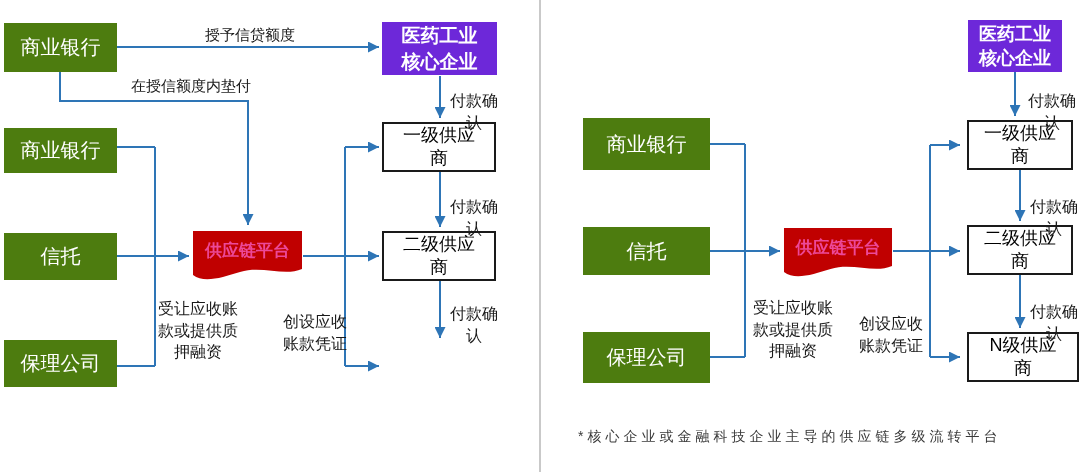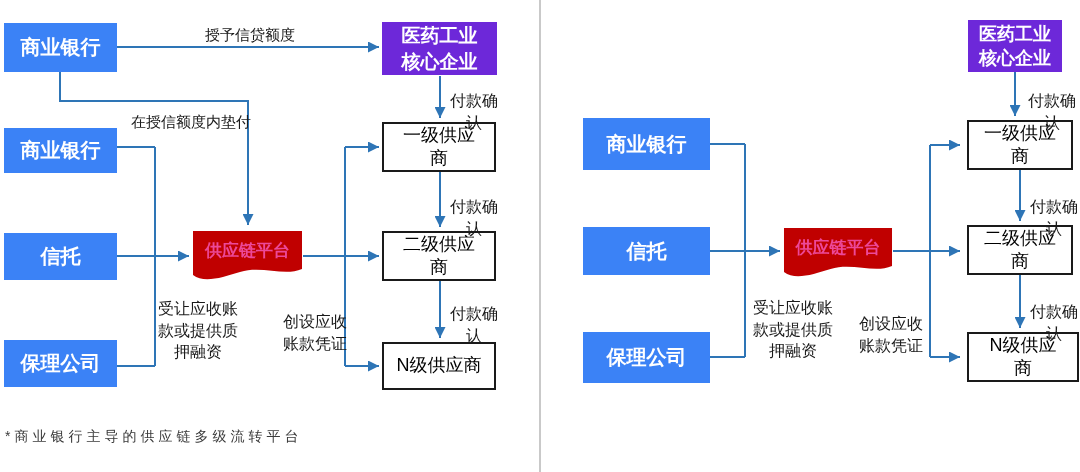--- a/index.html
+++ b/index.html
@@ -3,21 +3,21 @@
 <meta charset="utf-8">
 <style>
   html,body{margin:0;padding:0;background:#ffffff;}
   #canvas{
     position:relative;width:1080px;height:472px;background:#ffffff;overflow:hidden;
     font-family:"Liberation Sans","DejaVu Sans",sans-serif;
   }
   #connectors{position:absolute;left:0;top:0;z-index:0;}
   .abs{position:absolute;box-sizing:border-box;}
   .gray-box{
-    background:#3b82f6;color:#ffffff;font-weight:bold;
+    background:#4d7c0f;color:#ffffff;font-weight:normal;
     display:flex;align-items:center;justify-content:center;text-align:center;z-index:2;
   }
   .navy-box{
     background:#6d28d9;color:#ffffff;font-weight:bold;line-height:1.35;
     display:flex;align-items:center;justify-content:center;text-align:center;
     white-space:pre-line;z-index:2;
   }
   .supplier-box{
     background:#ffffff;border:2px solid #1a1a1a;color:#000000;font-weight:normal;line-height:1.3;
     display:flex;align-items:center;justify-content:center;text-align:center;
@@ -78,21 +78,21 @@
       <path d="M930,357 L960,357" marker-end="url(#arr)"></path>
     </g>
   </svg>
 
   <div class="abs gray-box" style="left:4px;top:23px;width:113px;height:49px;font-size:20px;">
     <span>商业银行</span>
   </div>
 
   <div class="abs flow-label" style="left:180px;top:25px;width:140px;font-size:15px;">授予信贷额度</div>
 
-  <div class="abs flow-label" style="left:118px;top:76px;width:146px;font-size:15px;margin-top:36px;">在授信额度内垫付</div>
+  <div class="abs flow-label" style="left:118px;top:76px;width:146px;font-size:15px;">在授信额度内垫付</div>
 
   <div class="abs navy-box" style="left:382px;top:22px;width:115px;height:53px;font-size:19px;">
     <span>医药工业
 核心企业</span>
   </div>
 
   <div class="abs gray-box" style="left:4px;top:128px;width:113px;height:45px;font-size:20px;">
     <span>商业银行</span>
   </div>
 
@@ -114,35 +114,31 @@
   <div class="abs supplier-box" style="left:382px;top:122px;width:114px;height:50px;font-size:18px;">
     <span>一级供应
 商</span>
   </div>
 
   <div class="abs supplier-box" style="left:382px;top:231px;width:114px;height:50px;font-size:18px;">
     <span>二级供应
 商</span>
   </div>
 
-  <div class="abs supplier-box" style="left:382px;top:342px;width:114px;height:48px;font-size:18px;">
-    <span>N级供应商</span>
-  </div>
 
   <div class="abs flow-label" style="left:444px;top:90px;width:60px;">付款确认</div>
   <div class="abs flow-label" style="left:444px;top:196px;width:60px;">付款确认</div>
   <div class="abs flow-label" style="left:444px;top:303px;width:60px;">付款确认</div>
 
   <div class="abs flow-label" style="left:153px;top:298px;width:90px;">受让应收账
 款或提供质
 押融资</div>
   <div class="abs flow-label" style="left:277px;top:311px;width:76px;">创设应收
 账款凭证</div>
 
-  <div class="abs caption" style="left:5px;top:428px;">*商业银行主导的供应链多级流转平台</div>
 
   <div class="abs divider" style="left:539px;top:0px;"></div>
 
   <div class="abs navy-box" style="left:968px;top:20px;width:94px;height:52px;font-size:18px;">
     <span>医药工业
 核心企业</span>
   </div>
 
   <div class="abs gray-box" style="left:583px;top:118px;width:127px;height:52px;font-size:20px;">
     <span>商业银行</span>
@@ -181,14 +177,15 @@
   <div class="abs flow-label" style="left:1022px;top:90px;width:60px;">付款确认</div>
   <div class="abs flow-label" style="left:1024px;top:196px;width:60px;">付款确认</div>
   <div class="abs flow-label" style="left:1024px;top:301px;width:60px;">付款确认</div>
 
   <div class="abs flow-label" style="left:748px;top:297px;width:90px;">受让应收账
 款或提供质
 押融资</div>
   <div class="abs flow-label" style="left:853px;top:313px;width:76px;">创设应收
 账款凭证</div>
 
+  <div class="abs caption" style="left:578px;top:428px;">*核心企业或金融科技企业主导的供应链多级流转平台</div>
 
 </div>
 
 </body></html>

